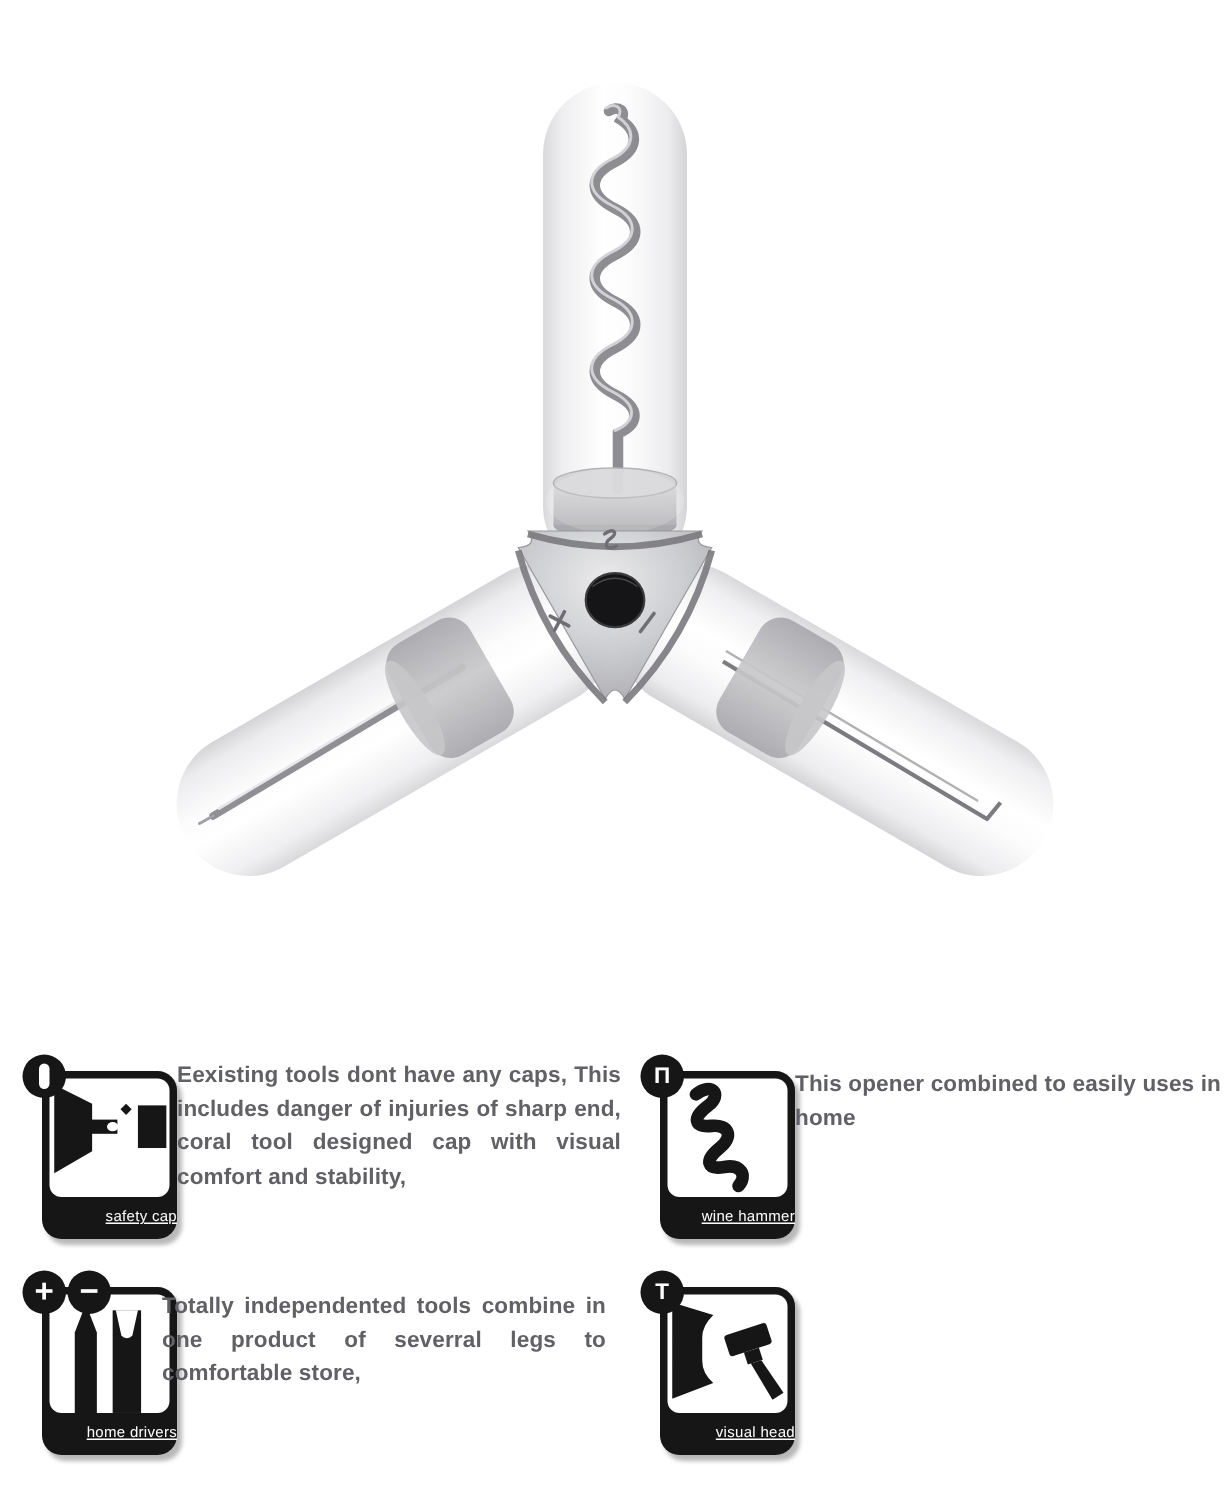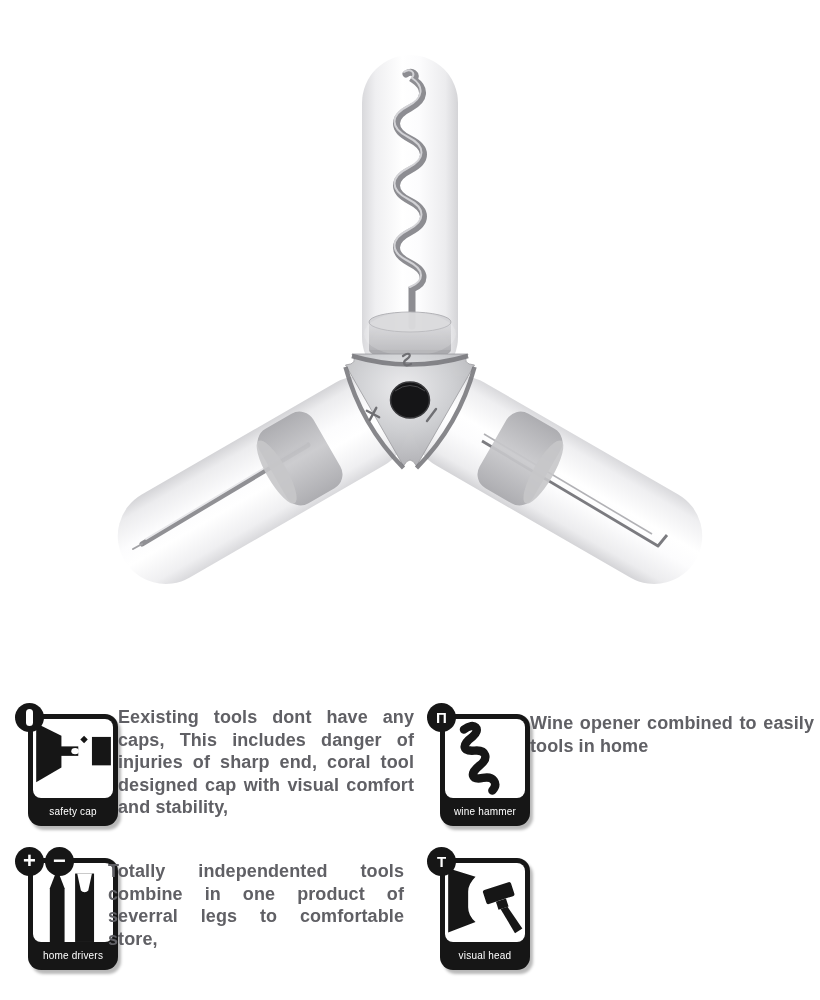--- a/index.html
+++ b/index.html
@@ -4,36 +4,36 @@
 <style>
   html,body{margin:0;padding:0;background:#fff;}
   .stage{
     position:relative;width:820px;height:1000px;background:#ffffff;
     font-family:"Liberation Sans",sans-serif;overflow:hidden;
   }
   .render{position:absolute;left:100px;top:20px;width:620px;height:600px;}
   
   .feature-text{
     position:absolute;margin:0;
-    font-size:18px;line-height:22.5px;font-weight:bold;
+    font-size:15px;line-height:22.5px;font-weight:bold;
     color:#606065;text-align:justify;letter-spacing:.1px;
   }
   .card{
     position:absolute;width:90px;height:112px;background:#161616;
     border-radius:13px;box-shadow:3px 4px 3px rgba(0,0,0,.28);
     padding:0;box-sizing:border-box;
   }
   .card .art{
     position:absolute;left:5px;top:5px;right:5px;height:79px;
     background:#ffffff;border-radius:8px;overflow:hidden;
   }
   .card .art svg{display:block;width:100%;height:100%;}
   .card .cardlabel{
     position:absolute;left:0;right:0;bottom:4px;height:20px;line-height:20px;
-    color:#ffffff;font-size:10px;text-align:center;letter-spacing:.2px;
+    color:#ffffff;font-size:10px;text-align:right;letter-spacing:.2px;text-decoration:underline;
   }
   .badge{
     position:absolute;top:-11px;width:29px;height:29px;border-radius:50%;
     background:#161616;color:#fff;text-align:center;
     font-weight:bold;z-index:3;
   }
   .badge.b1{left:-13px;}
   .badge.b2{left:17px;}
   .badge span{display:inline-block;line-height:29px;font-size:15px;}
   .badge .bar{
@@ -181,21 +181,21 @@
 
   <div class="card" style="left:440px;top:714px;">
     <div class="badge b1"><span>Π</span></div>
     <div class="art">
       <svg viewBox="0 0 76 75">
         <path d="M18,10 C28,2 35,10 26,17 C15,25 17,31 28,30 C39,29 42,37 33,44 C23,52 25,58 36,56 C46,54 51,61 45,68" fill="none" stroke="#161616" stroke-width="8" stroke-linecap="round"></path>
       </svg>
     </div>
     <div class="cardlabel">wine hammer</div>
   </div>
-  <p class="feature-text" style="left:530px;top:712px;width:284px;">Wine opener combined to easily tools in home</p>
+  <p class="feature-text" style="left:530px;top:712px;width:284px;">This opener combined to easily uses in home</p>
 
   <div class="card" style="left:28px;top:858px;">
     <div class="badge b1"><span class="mathy">+</span></div>
     <div class="badge b2"><span class="mathy">−</span></div>
     <div class="art">
       <svg viewBox="0 0 76 75">
         <g fill="#161616">
           <path d="M16,24 L23,6 L30,24 L30,75 L16,75 Z"></path>
           <rect x="40" y="10" width="18" height="65"></rect>
           <path d="M42,10 L56,10 L52.5,26 A4.5,4.5 0 0 1 45.5,26 Z" fill="#fff"></path>

